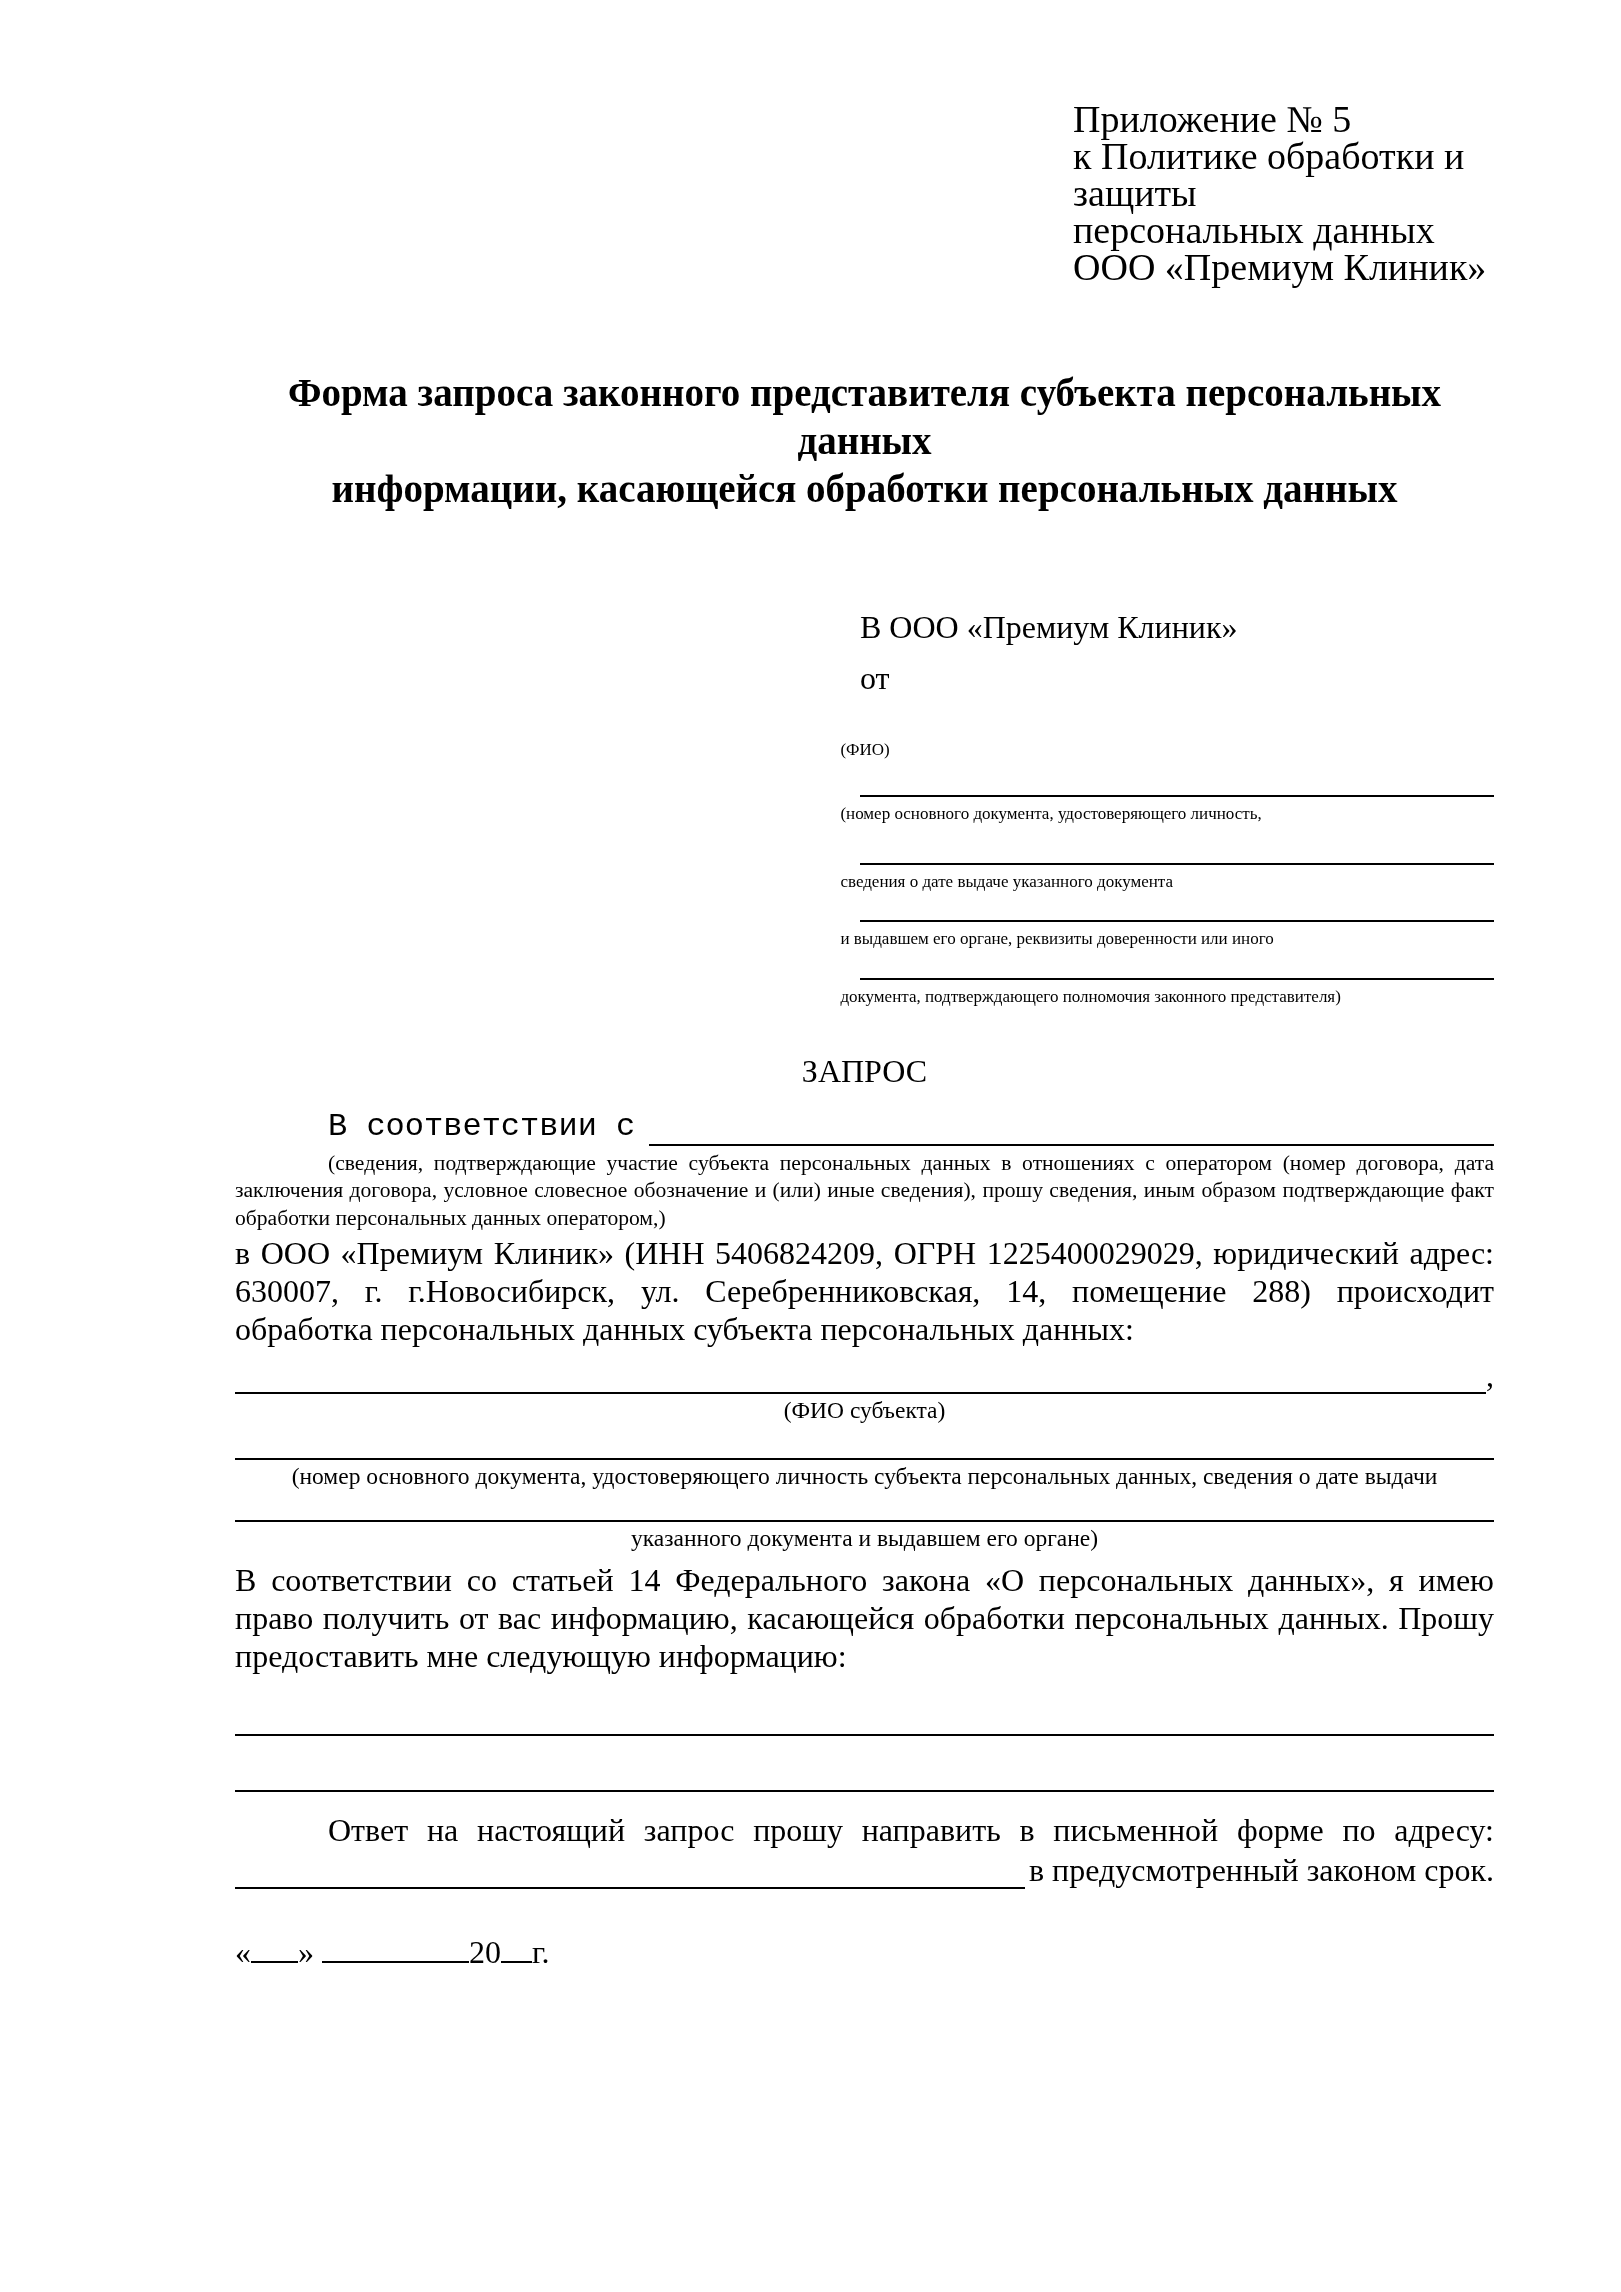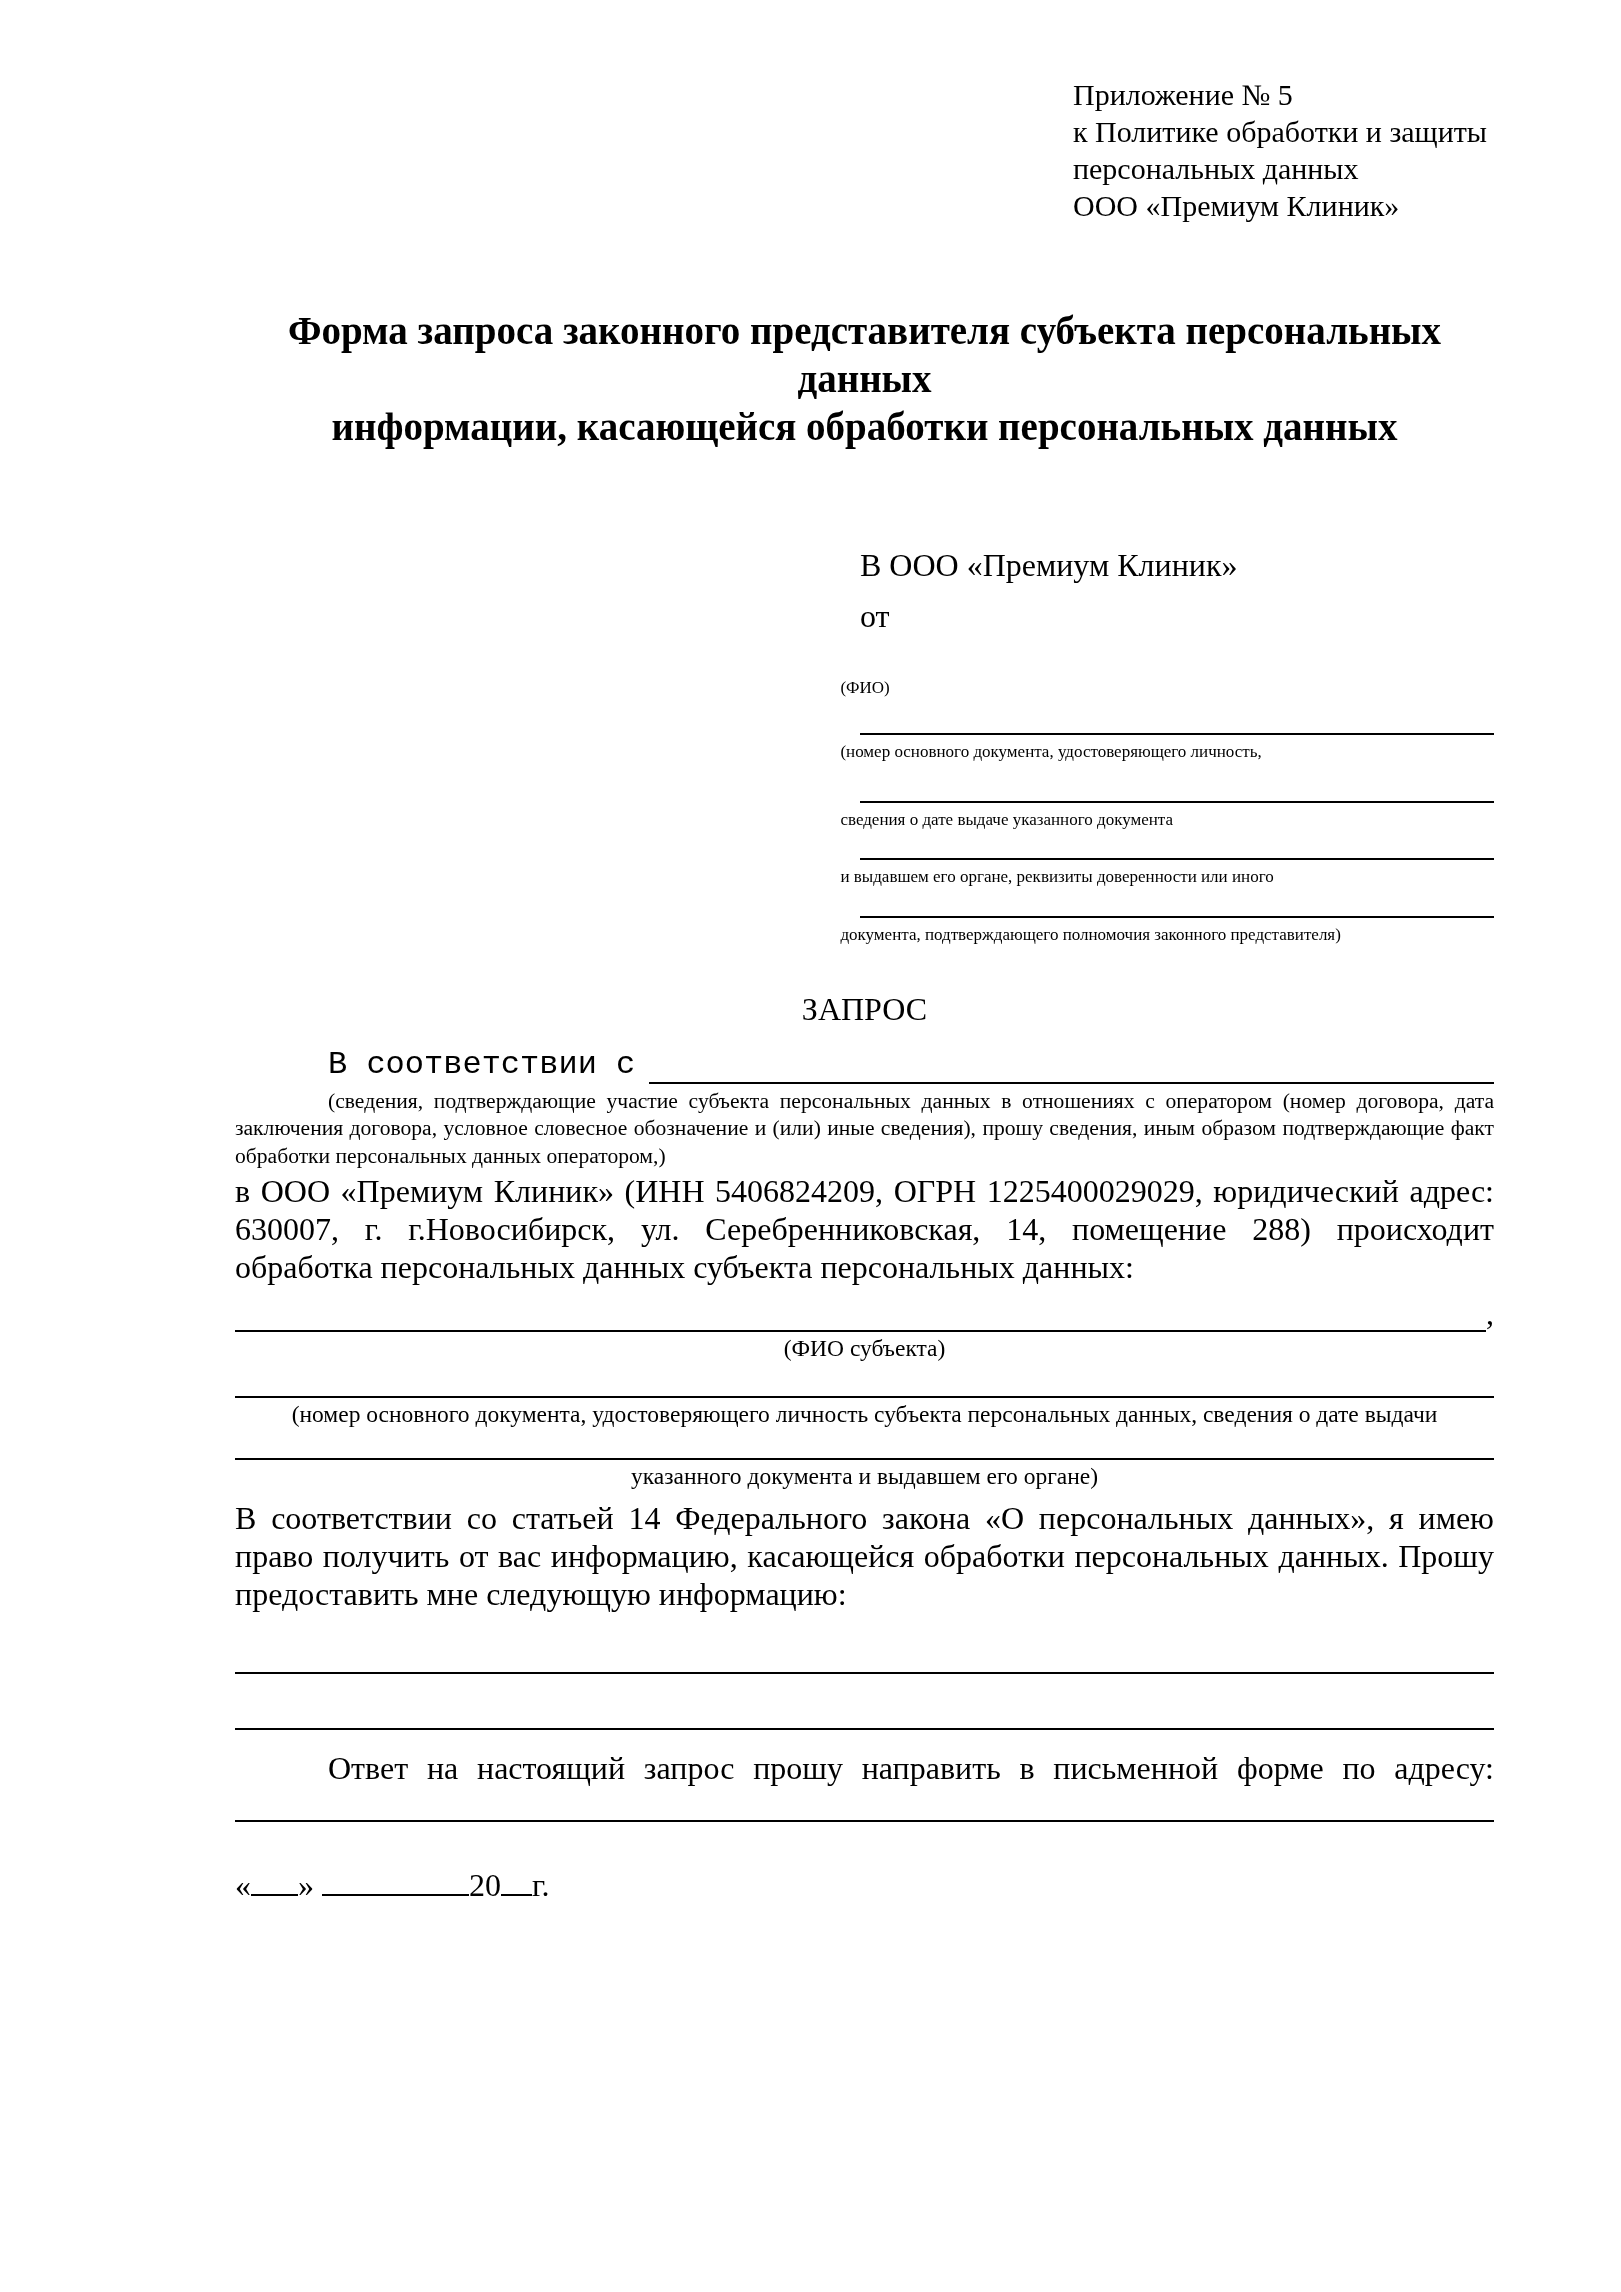--- a/index.html
+++ b/index.html
@@ -11,23 +11,23 @@
     background: #ffffff;
     color: #000000;
     font-family: "Liberation Serif", "DejaVu Serif", serif;
     overflow: hidden;
   }
   .content {
     padding: 0 127px 0 235px;
   }
   
   .appendix {
-    padding-top: 76px;
+    padding-top: 101px;
     margin-left: 838px;
-    font-size: 30px;
+    font-size: 38px;
     line-height: 37px;
   }
   
   .doc-title {
     margin-top: 83px;
     text-align: center;
     font-weight: bold;
     font-size: 39px;
     line-height: 48px;
   }
@@ -213,20 +213,21 @@
     <div class="cap-center subj-cap">указанного документа и выдавшем его органе)</div>
 
     <div class="body-just p-law">В соответствии со статьей 14 Федерального закона «О персональных данных», я имею право получить от вас информацию, касающейся обработки персональных данных. Прошу предоставить мне следующую информацию:</div>
 
     <div class="hr blank1"></div>
     <div class="hr blank2"></div>
 
     <div class="p-answer">Ответ на настоящий запрос прошу направить в письменной форме по адресу:</div>
     <div class="answer-row">
       <span class="fill"></span>
+      <span class="tail">в предусмотренный законом срок.</span>
     </div>
 
     <div class="footer-row">
       <div>
         <span>«</span><span class="bl bl-day"></span><span>»</span>
         <span class="bl bl-month"></span><span>20</span><span class="bl bl-year"></span><span>г.</span>
       </div>
     </div>
 
   </div>

